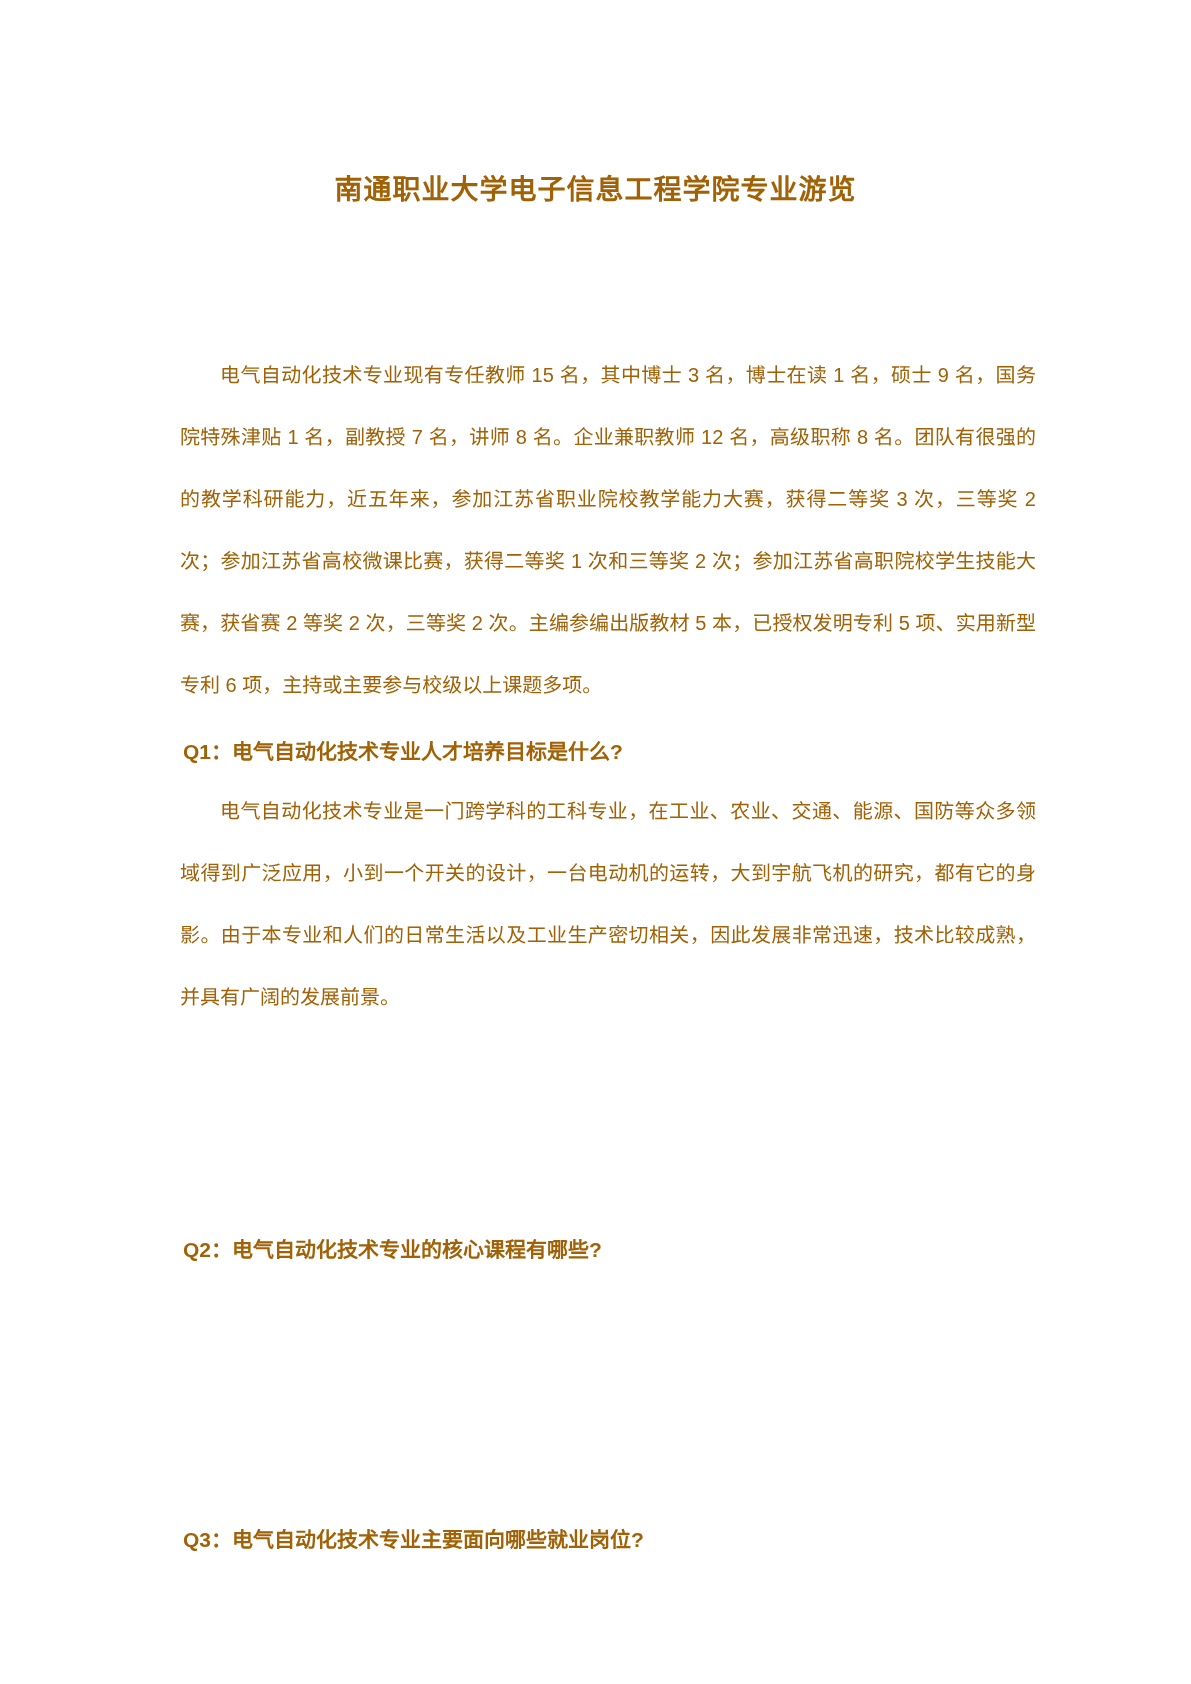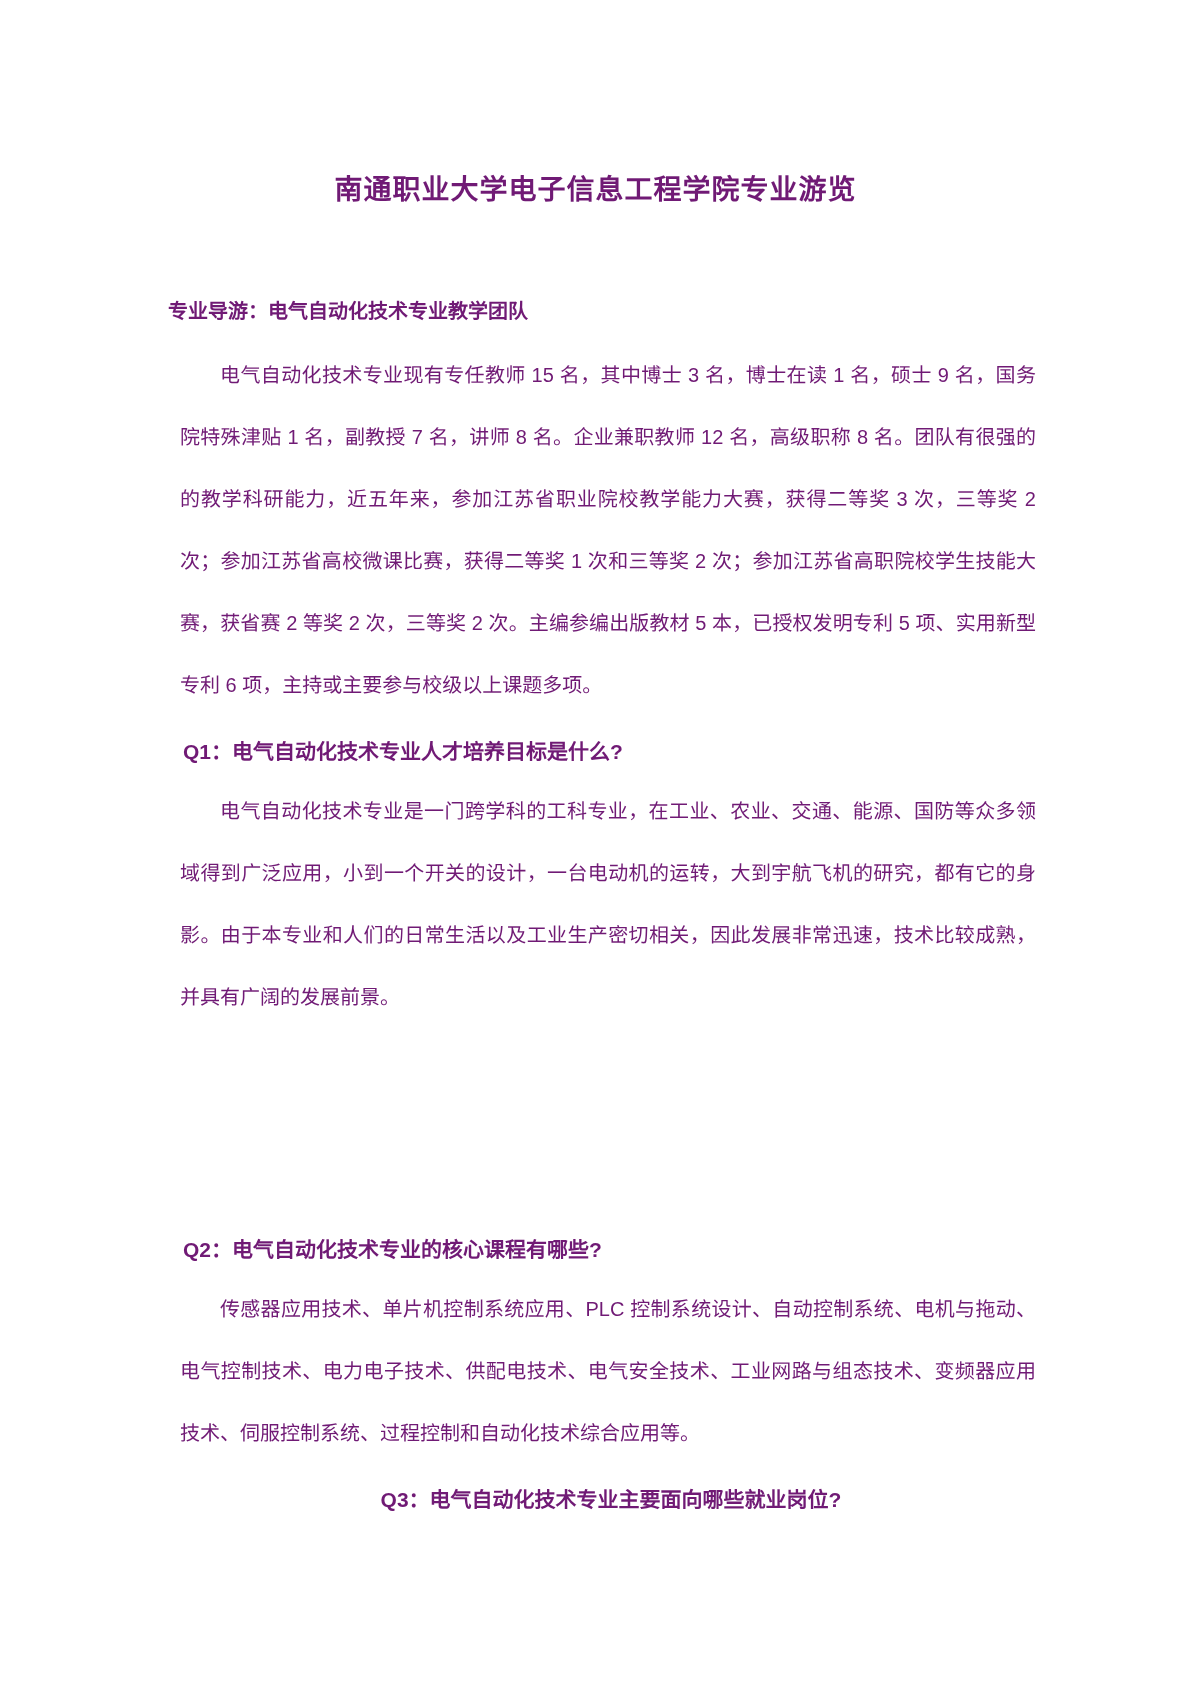--- a/index.html
+++ b/index.html
@@ -7,21 +7,21 @@
     margin: 0;
     padding: 0;
     background: #ffffff;
   }
   .page {
     position: relative;
     width: 1191px;
     height: 1684px;
     margin: 0 auto;
     background: #ffffff;
-    color: #701a75;
+    color: #a16207;
     font-family: "Liberation Sans", "DejaVu Sans", sans-serif;
     overflow: hidden;
   }
   .doc-title {
     position: absolute;
     top: 150px;
     left: 0;
     width: 100%;
     text-align: center;
     font-size: 28px;
@@ -65,38 +65,36 @@
     font-weight: bold;
     line-height: 62px;
     margin: 15px;
   }
   .p-intro   { top: 332px; }
   .q1-head   { top: 706px; }
   .p-q1a     { top: 768px; }
   .p-q1b     { top: 1018px; }
   .q2-head   { top: 1204px; }
   .p-q2a     { top: 1266px; }
-  .q3-head   { top: 1454px; text-align: center; }
+  .q3-head   { top: 1494px; }
 </style>
 </head>
 <body>
 
 <div class="page">
 
   <h1 class="doc-title">南通职业大学电子信息工程学院专业游览</h1>
 
 
-  <h3 class="guide">专业导游：电气自动化技术专业教学团队</h3>
 
   <p class="para p-intro">电气自动化技术专业现有专任教师 15 名，其中博士 3 名，博士在读 1 名，硕士 9 名，国务院特殊津贴 1 名，副教授 7 名，讲师 8 名。企业兼职教师 12 名，高级职称 8 名。团队有很强的的教学科研能力，近五年来，参加江苏省职业院校教学能力大赛，获得二等奖 3 次，三等奖 2 次；参加江苏省高校微课比赛，获得二等奖 1 次和三等奖 2 次；参加江苏省高职院校学生技能大赛，获省赛 2 等奖 2 次，三等奖 2 次。主编参编出版教材 5 本，已授权发明专利 5 项、实用新型专利 6 项，主持或主要参与校级以上课题多项。</p>
 
   <h4 class="q-heading q1-head">Q1：电气自动化技术专业人才培养目标是什么?</h4>
 
   <p class="para p-q1a">电气自动化技术专业是一门跨学科的工科专业，在工业、农业、交通、能源、国防等众多领域得到广泛应用，小到一个开关的设计，一台电动机的运转，大到宇航飞机的研究，都有它的身影。由于本专业和人们的日常生活以及工业生产密切相关，因此发展非常迅速，技术比较成熟，并具有广阔的发展前景。</p>
 
 
   <h4 class="q-heading q2-head">Q2：电气自动化技术专业的核心课程有哪些?</h4>
 
-  <p class="para p-q2a">传感器应用技术、单片机控制系统应用、PLC 控制系统设计、自动控制系统、电机与拖动、电气控制技术、电力电子技术、供配电技术、电气安全技术、工业网路与组态技术、变频器应用技术、伺服控制系统、过程控制和自动化技术综合应用等。</p>
 
   <h4 class="q-heading q3-head">Q3：电气自动化技术专业主要面向哪些就业岗位?</h4>
 
 </div>
 
 </body></html>

